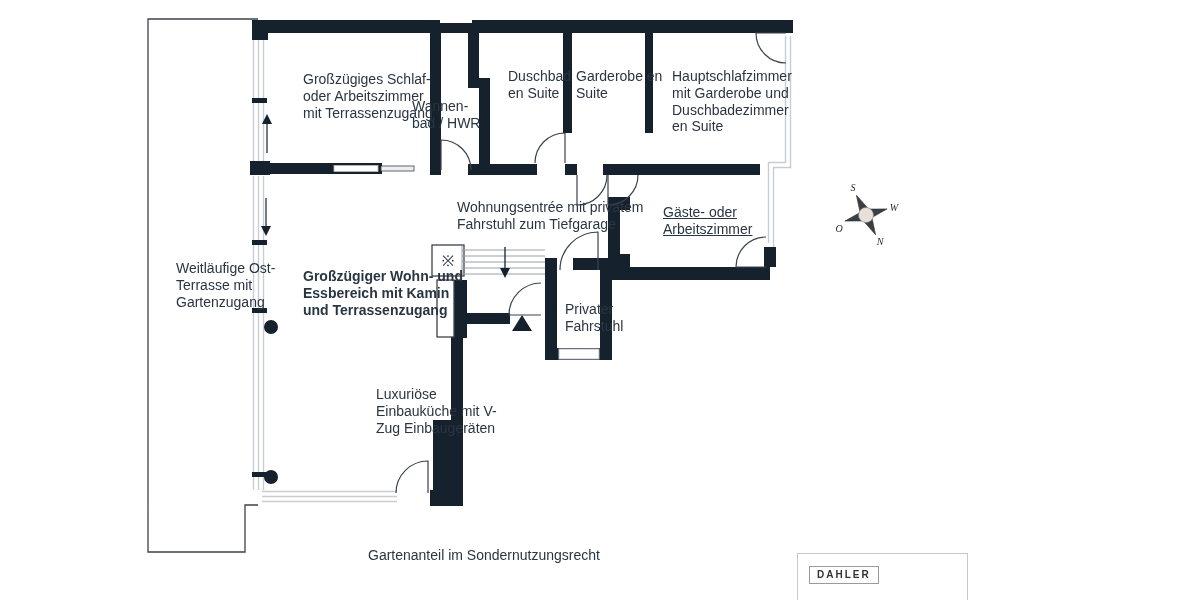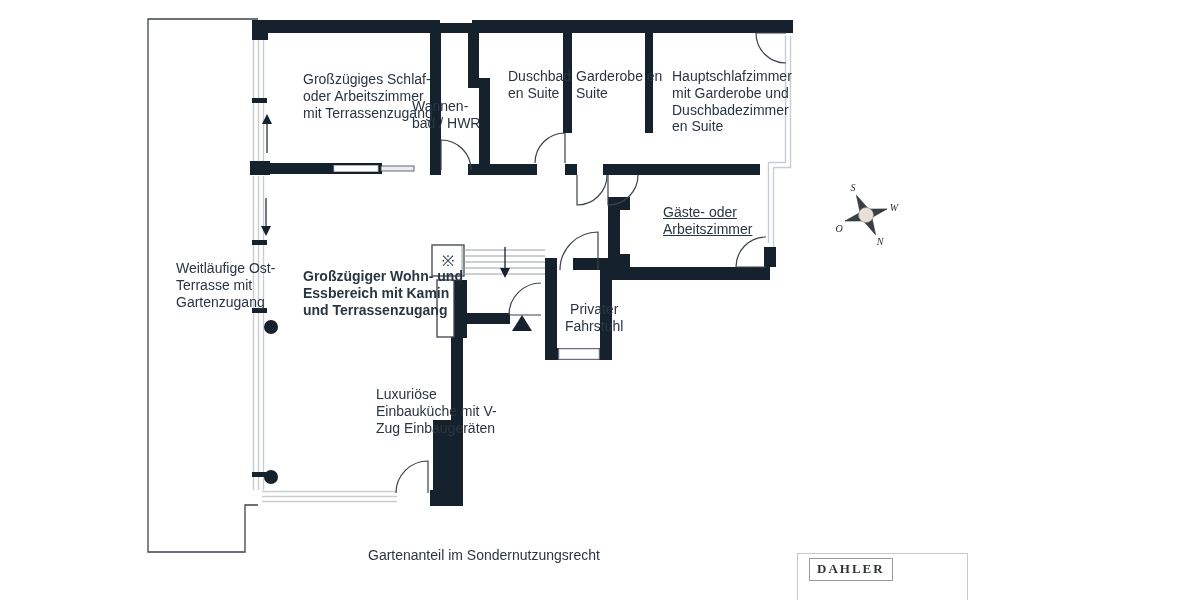--- a/index.html
+++ b/index.html
@@ -2,23 +2,23 @@
 <html><head>
 <meta charset="utf-8">
 <style>
   html,body{margin:0;padding:0;background:#ffffff;}
   .stage{position:relative;width:1200px;height:600px;background:#ffffff;overflow:hidden;
          font-family:"Liberation Sans",sans-serif;}
   .plan-svg{position:absolute;left:0;top:0;}
   .lbl{position:absolute;font-size:14px;line-height:1.2;color:#2a3542;white-space:pre-line;}
   .brand-box{position:absolute;left:797px;top:553px;width:169px;height:46px;
              border:1px solid #c9c9c9;background:#ffffff;}
-  .brand-logo{position:absolute;left:11px;top:4px;border:1px solid #9b9b9b;
-              padding:2px 7px 3px 7px;font-family:Liberation Serif, serif;
-              font-size:13px;letter-spacing:2px;color:#30343a;font-weight:bold;}
+  .brand-logo{position:absolute;left:11px;top:12px;border:1px solid #9b9b9b;
+              padding:2px 7px 3px 7px;font-family:Liberation Sans, sans-serif;
+              font-size:10px;letter-spacing:2px;color:#30343a;font-weight:bold;}
   .compass-letter{font-family:"Liberation Serif",serif;font-style:italic;}
 </style>
 </head>
 <body>
 
 <div class="stage">
 
 <svg class="plan-svg" width="1200" height="600" viewBox="0 0 1200 600">
 
   <g fill="none" stroke="#3c434c" stroke-width="1.3">
@@ -142,23 +142,25 @@
 <div class="lbl" style="left:412px;top:98px;">Wannen-
 bad / HWR</div>
 <div class="lbl" style="left:508px;top:68px;">Duschbad
 en Suite</div>
 <div class="lbl" style="left:576px;top:68px;">Garderobe en
 Suite</div>
 <div class="lbl" style="left:672px;top:68px;">Hauptschlafzimmer
 mit Garderobe und
 Duschbadezimmer
 en Suite</div>
+<div class="lbl" style="left:457px;top:199px;">Wohnungsentrée mit privatem
+Fahrstuhl zum Tiefgarage</div>
 <div class="lbl" style="left:663px;top:204px;text-decoration:underline;">Gäste- oder
 Arbeitszimmer</div>
-<div class="lbl" style="left:565px;top:301px;text-align:center;">Privater
+<div class="lbl" style="left:565px;top:301px;">Privater
 Fahrstuhl</div>
 <div class="lbl" style="left:303px;top:268px;font-weight:bold;">Großzügiger Wohn- und
 Essbereich mit Kamin
 und Terrassenzugang</div>
 <div class="lbl" style="left:376px;top:386px;">Luxuriöse
 Einbauküche mit V-
 Zug Einbaugeräten</div>
 <div class="lbl" style="left:368px;top:547px;text-align:center;">Gartenanteil im Sondernutzungsrecht</div>
 
 <div class="brand-box">

